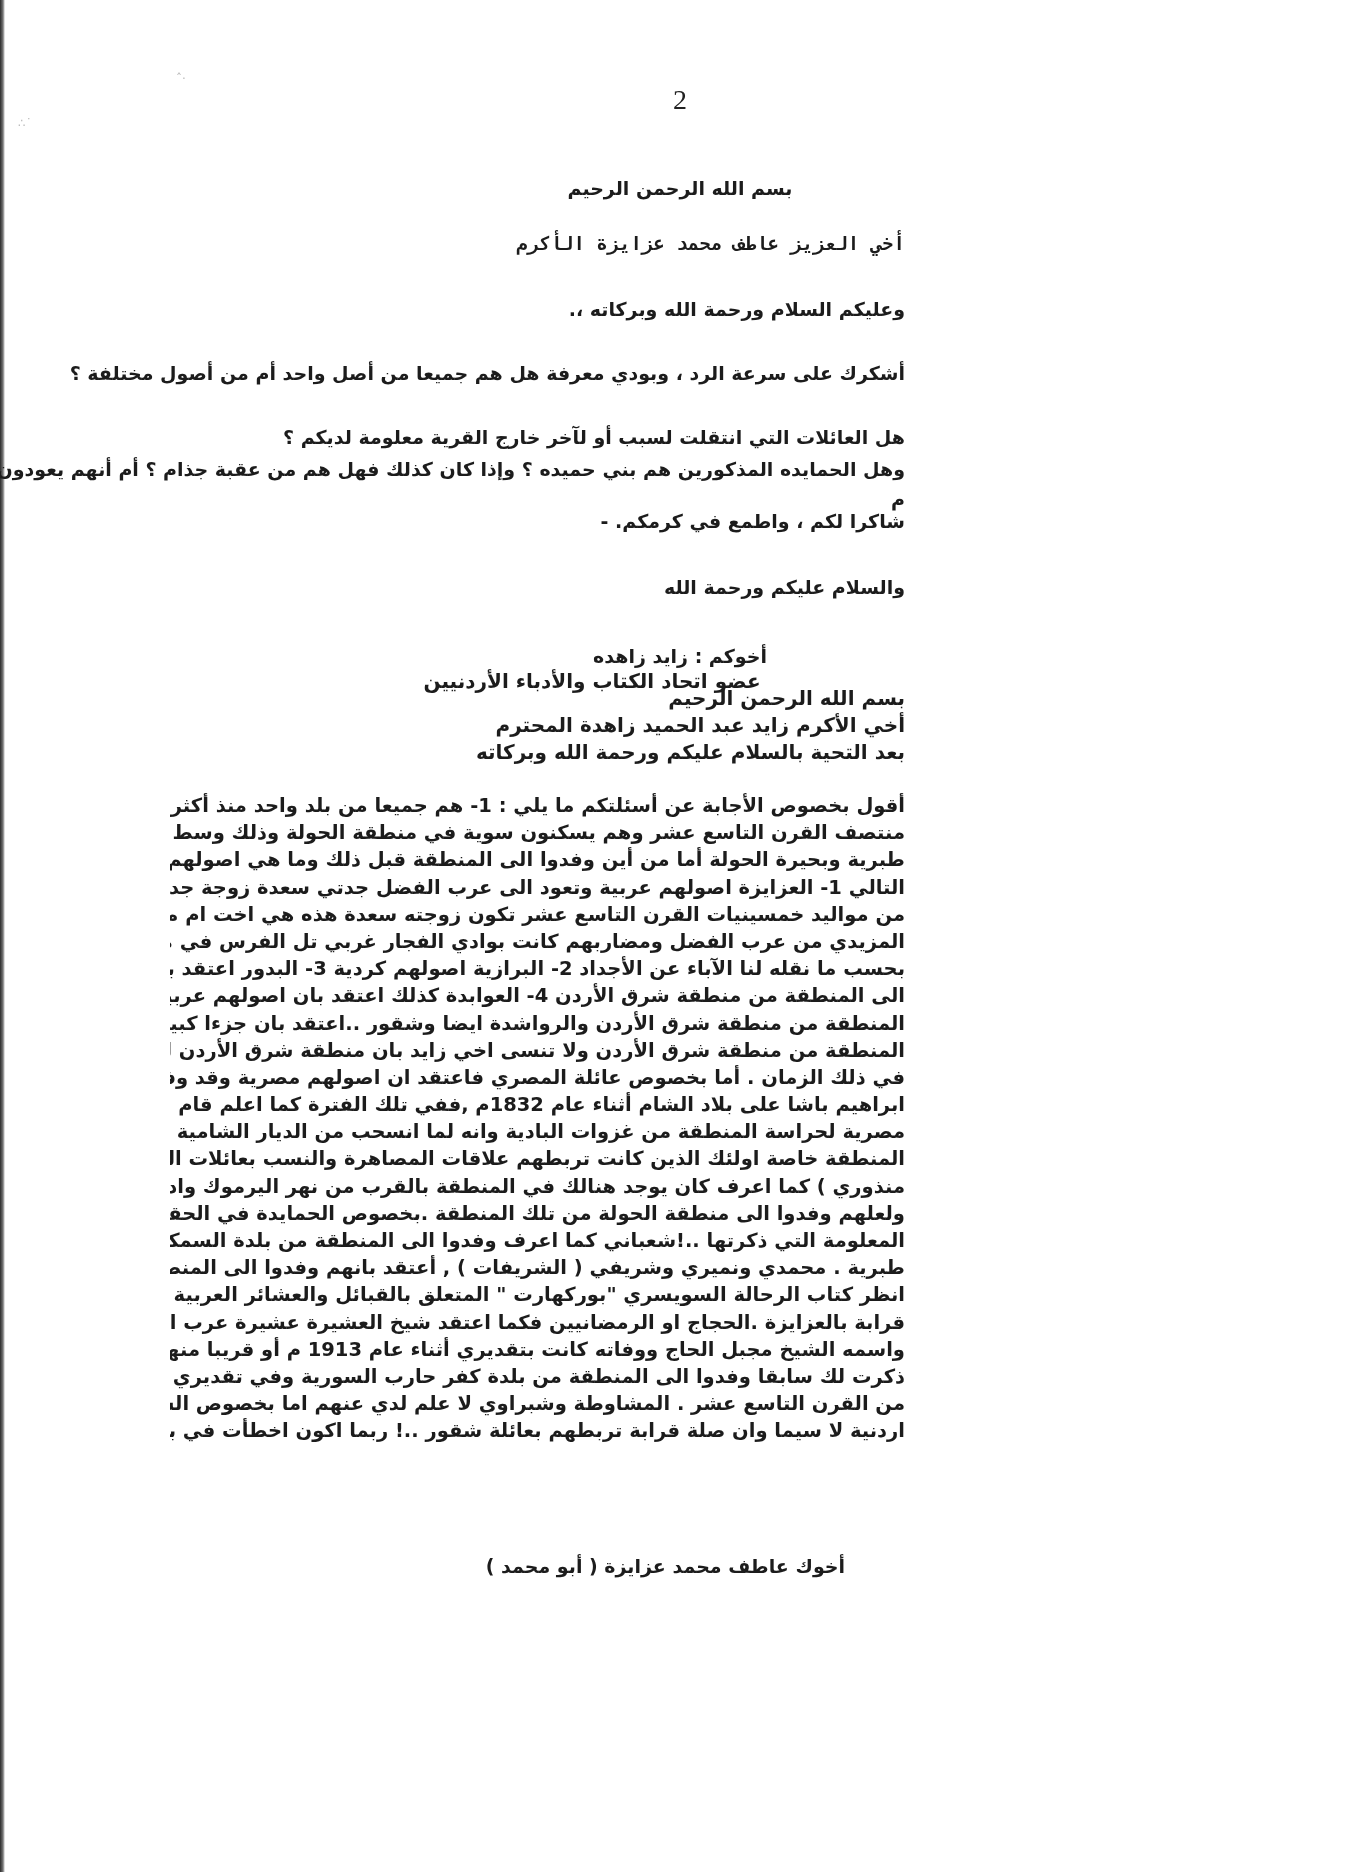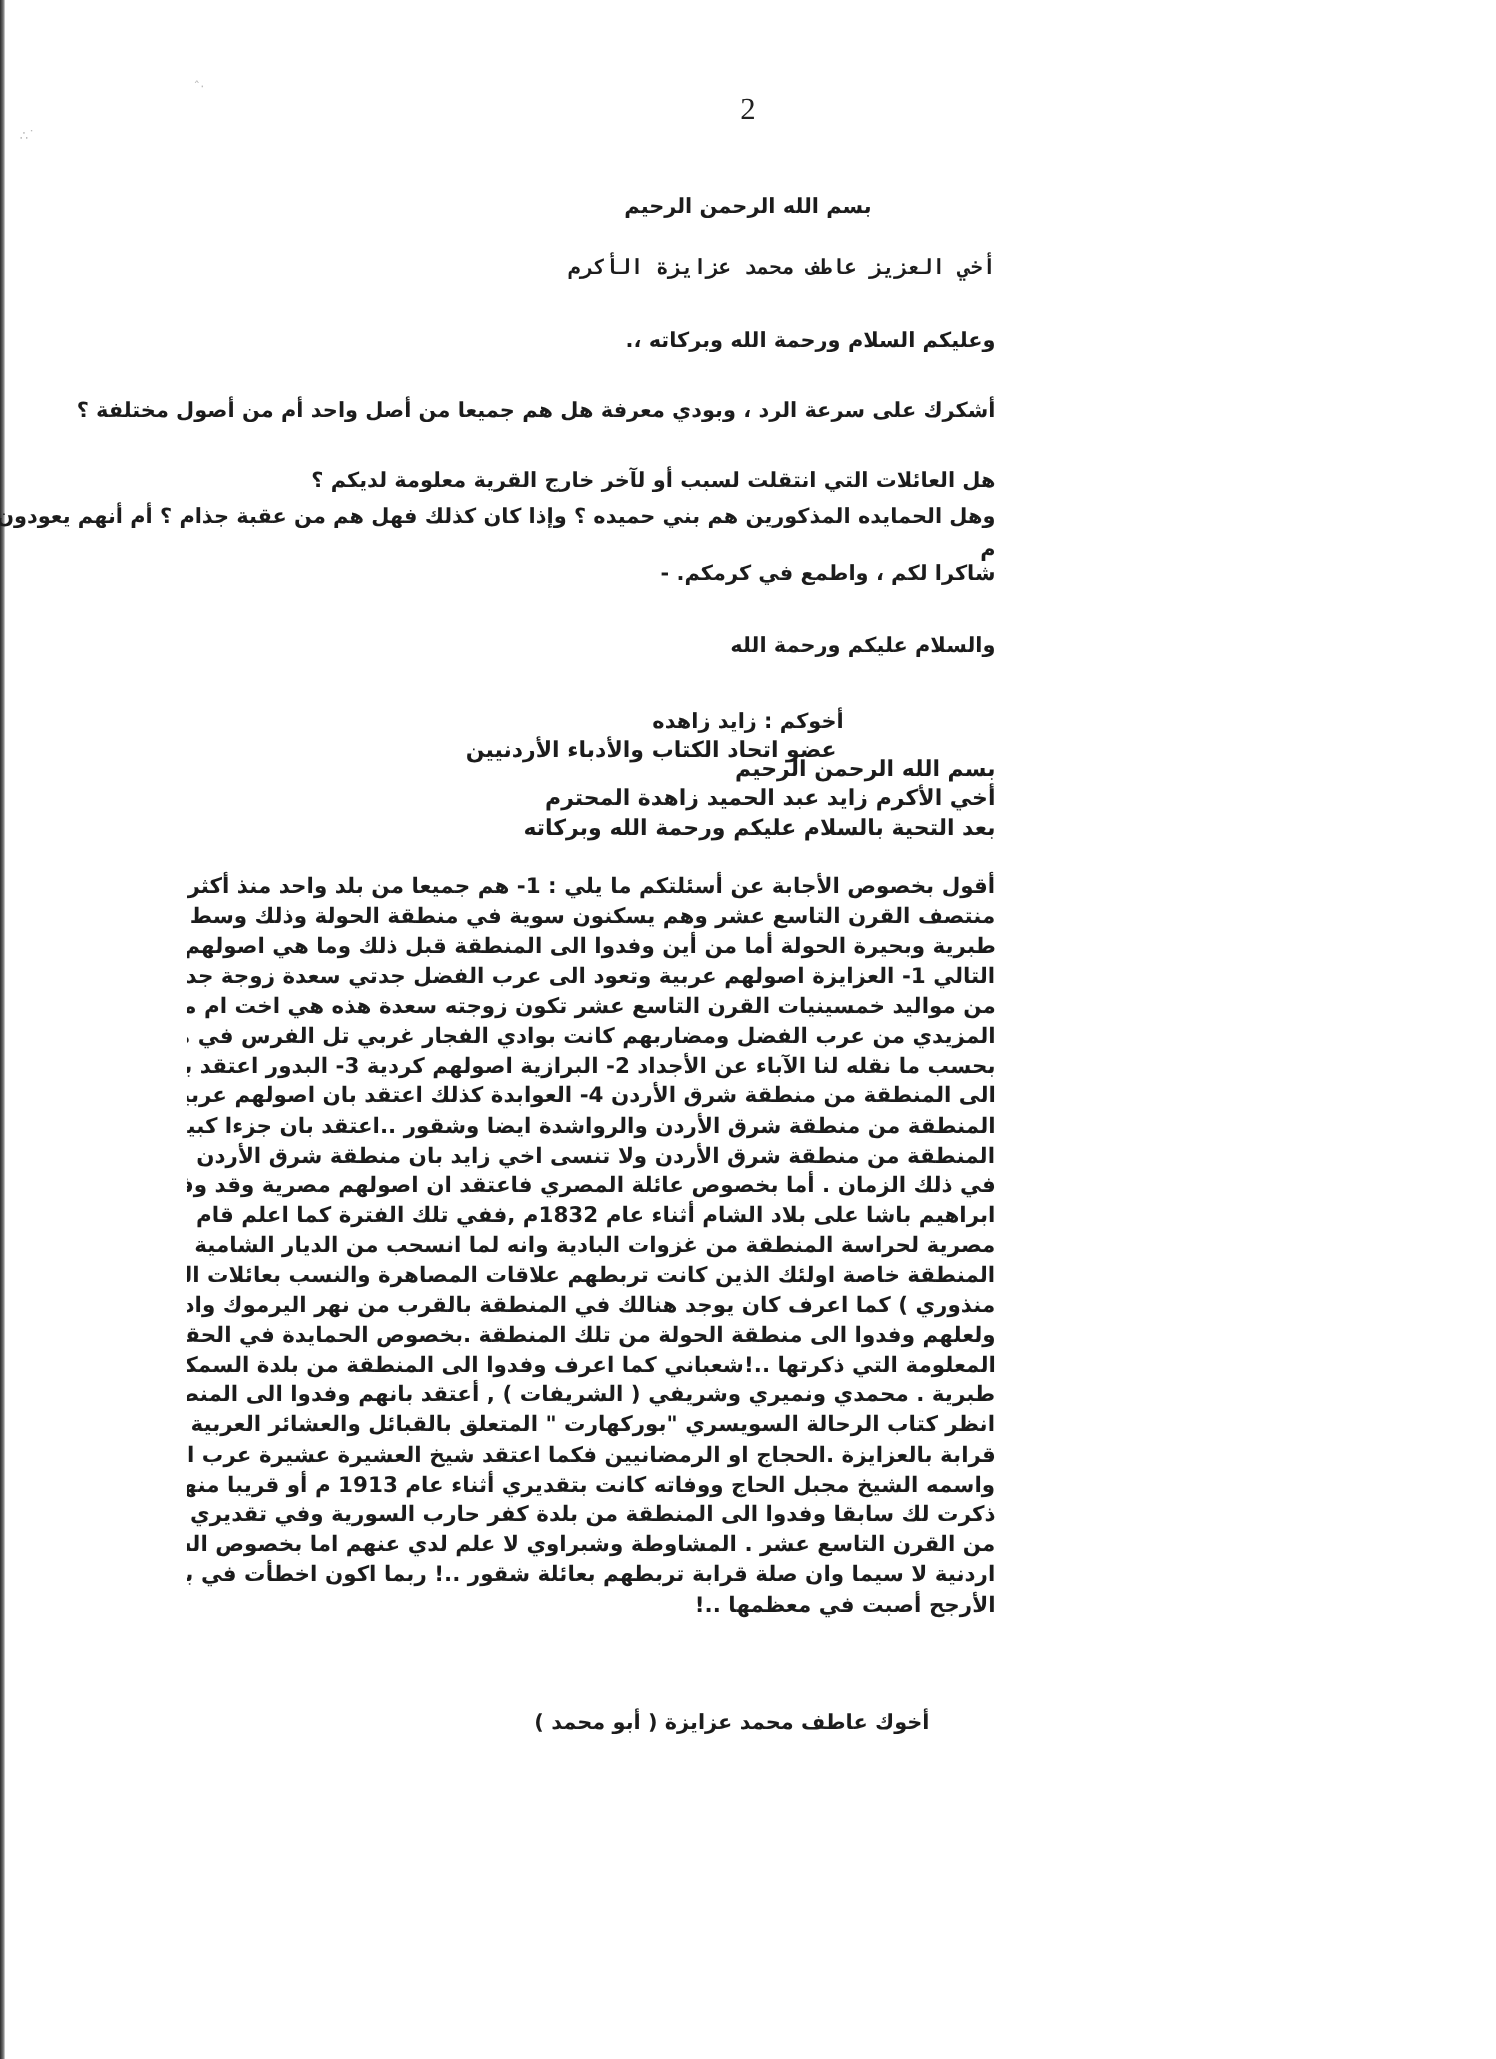--- a/index.html
+++ b/index.html
@@ -87,18 +87,17 @@
   <div class="line">منذوري ) كما اعرف كان يوجد هنالك في المنطقة بالقرب من نهر اليرموك واد كان يعرف بوادي المناذرة</div>
   <div class="line">ولعلهم وفدوا الى منطقة الحولة من تلك المنطقة .بخصوص الحمايدة في الحقيقة لا توجد لدي فكرة بخصوص</div>
   <div class="line">المعلومة التي ذكرتها ..!شعباني كما اعرف وفدوا الى المنطقة من بلدة السمكية ( سمخ ) ! المحاذية لبحيرة</div>
   <div class="line">طبرية . محمدي ونميري وشريفي ( الشريفات ) , أعتقد بانهم وفدوا الى المنطقة من منطقة حوران السورية (</div>
   <div class="line">انظر كتاب الرحالة السويسري "بوركهارت " المتعلق بالقبائل والعشائر العربية ) . الحلاحلة تربطهم صلة</div>
   <div class="line">قرابة بالعزايزة .الحجاج او الرمضانيين فكما اعتقد شيخ العشيرة عشيرة عرب الأكراد بمجملها كان منهم</div>
   <div class="line">واسمه الشيخ مجبل الحاج ووفاته كانت بتقديري أثناء عام 1913 م أو قريبا منها ..! الخوالد او المحاجبة كما</div>
   <div class="line">ذكرت لك سابقا وفدوا الى المنطقة من بلدة كفر حارب السورية وفي تقديري حدث ذلك أثناء فترة الثلاثينيات</div>
   <div class="line">من القرن التاسع عشر . المشاوطة وشبراوي لا علم لدي عنهم اما بخصوص الشقيري فاعتقد بان اصولهم</div>
   <div class="line">اردنية لا سيما وان صلة قرابة تربطهم بعائلة شقور ..! ربما اكون اخطأت في بعض العائلات ـلكني على</div>
-  <div class="line last">الأرجح أصبت في معظمها ..!</div>
 </div>
 
 <div class="closing">
   <div class="sig">أخوك عاطف محمد عزايزة ( أبو محمد )</div>
 </div>
 
 </body></html>

